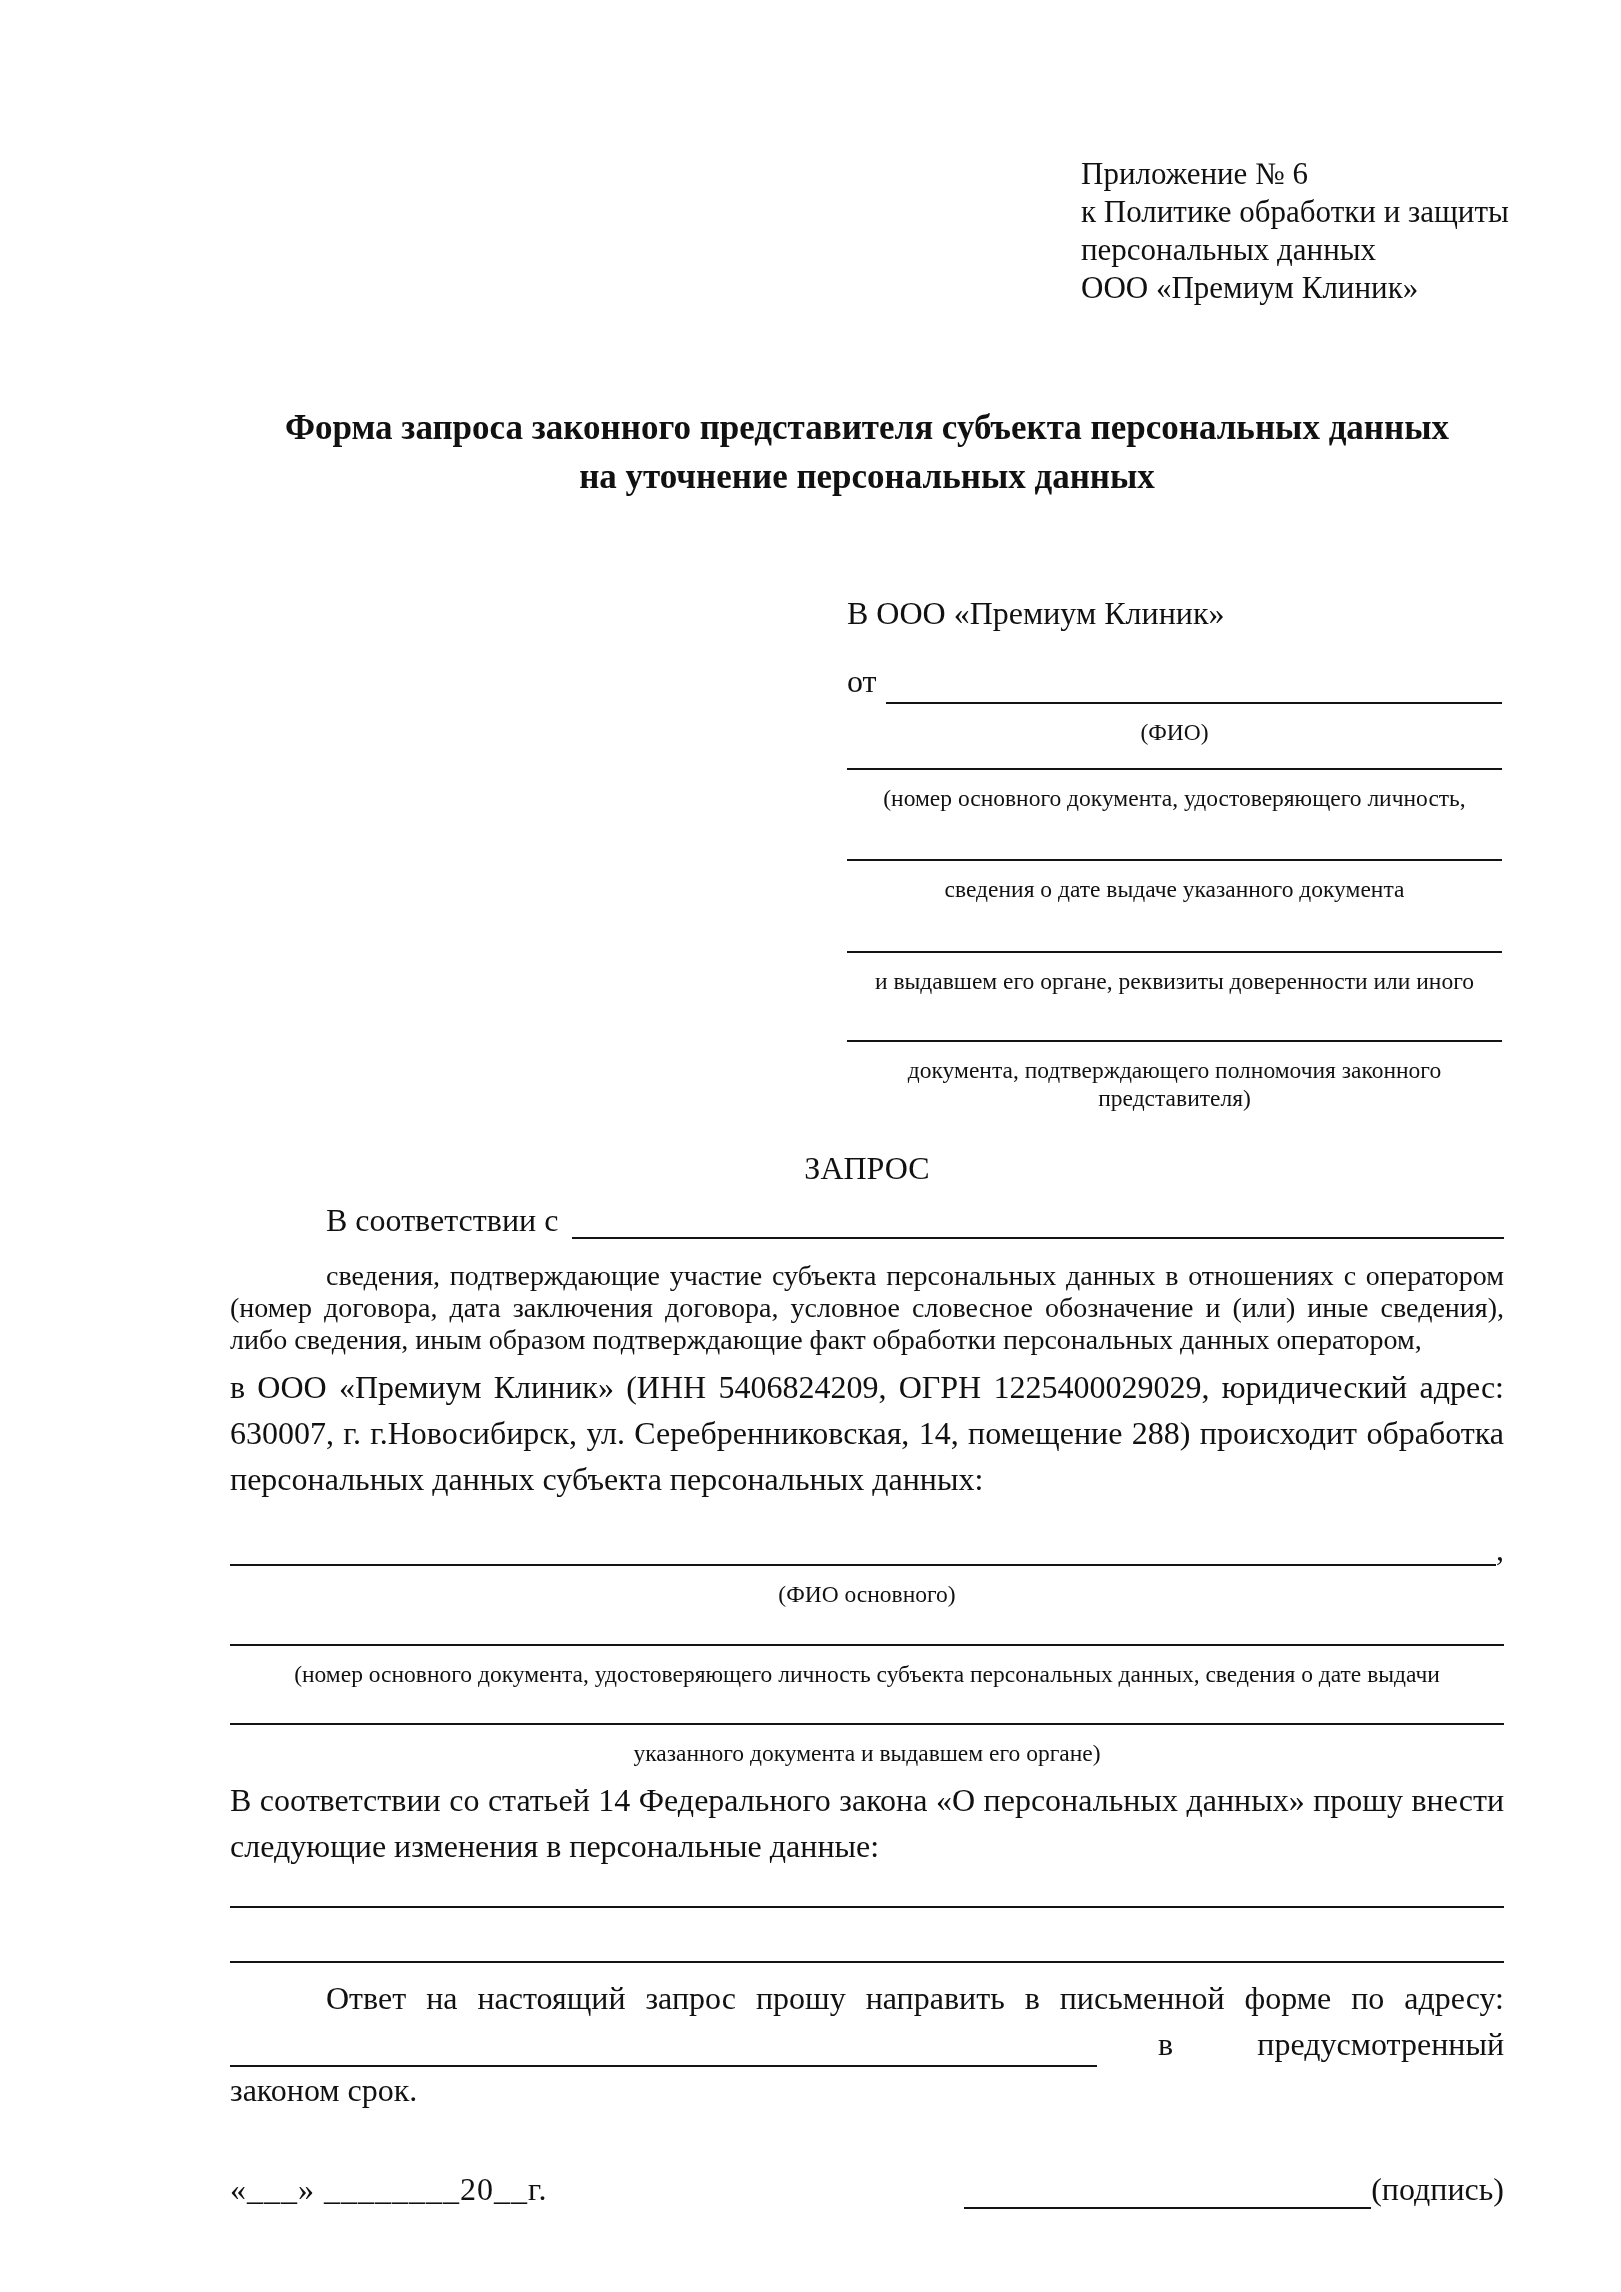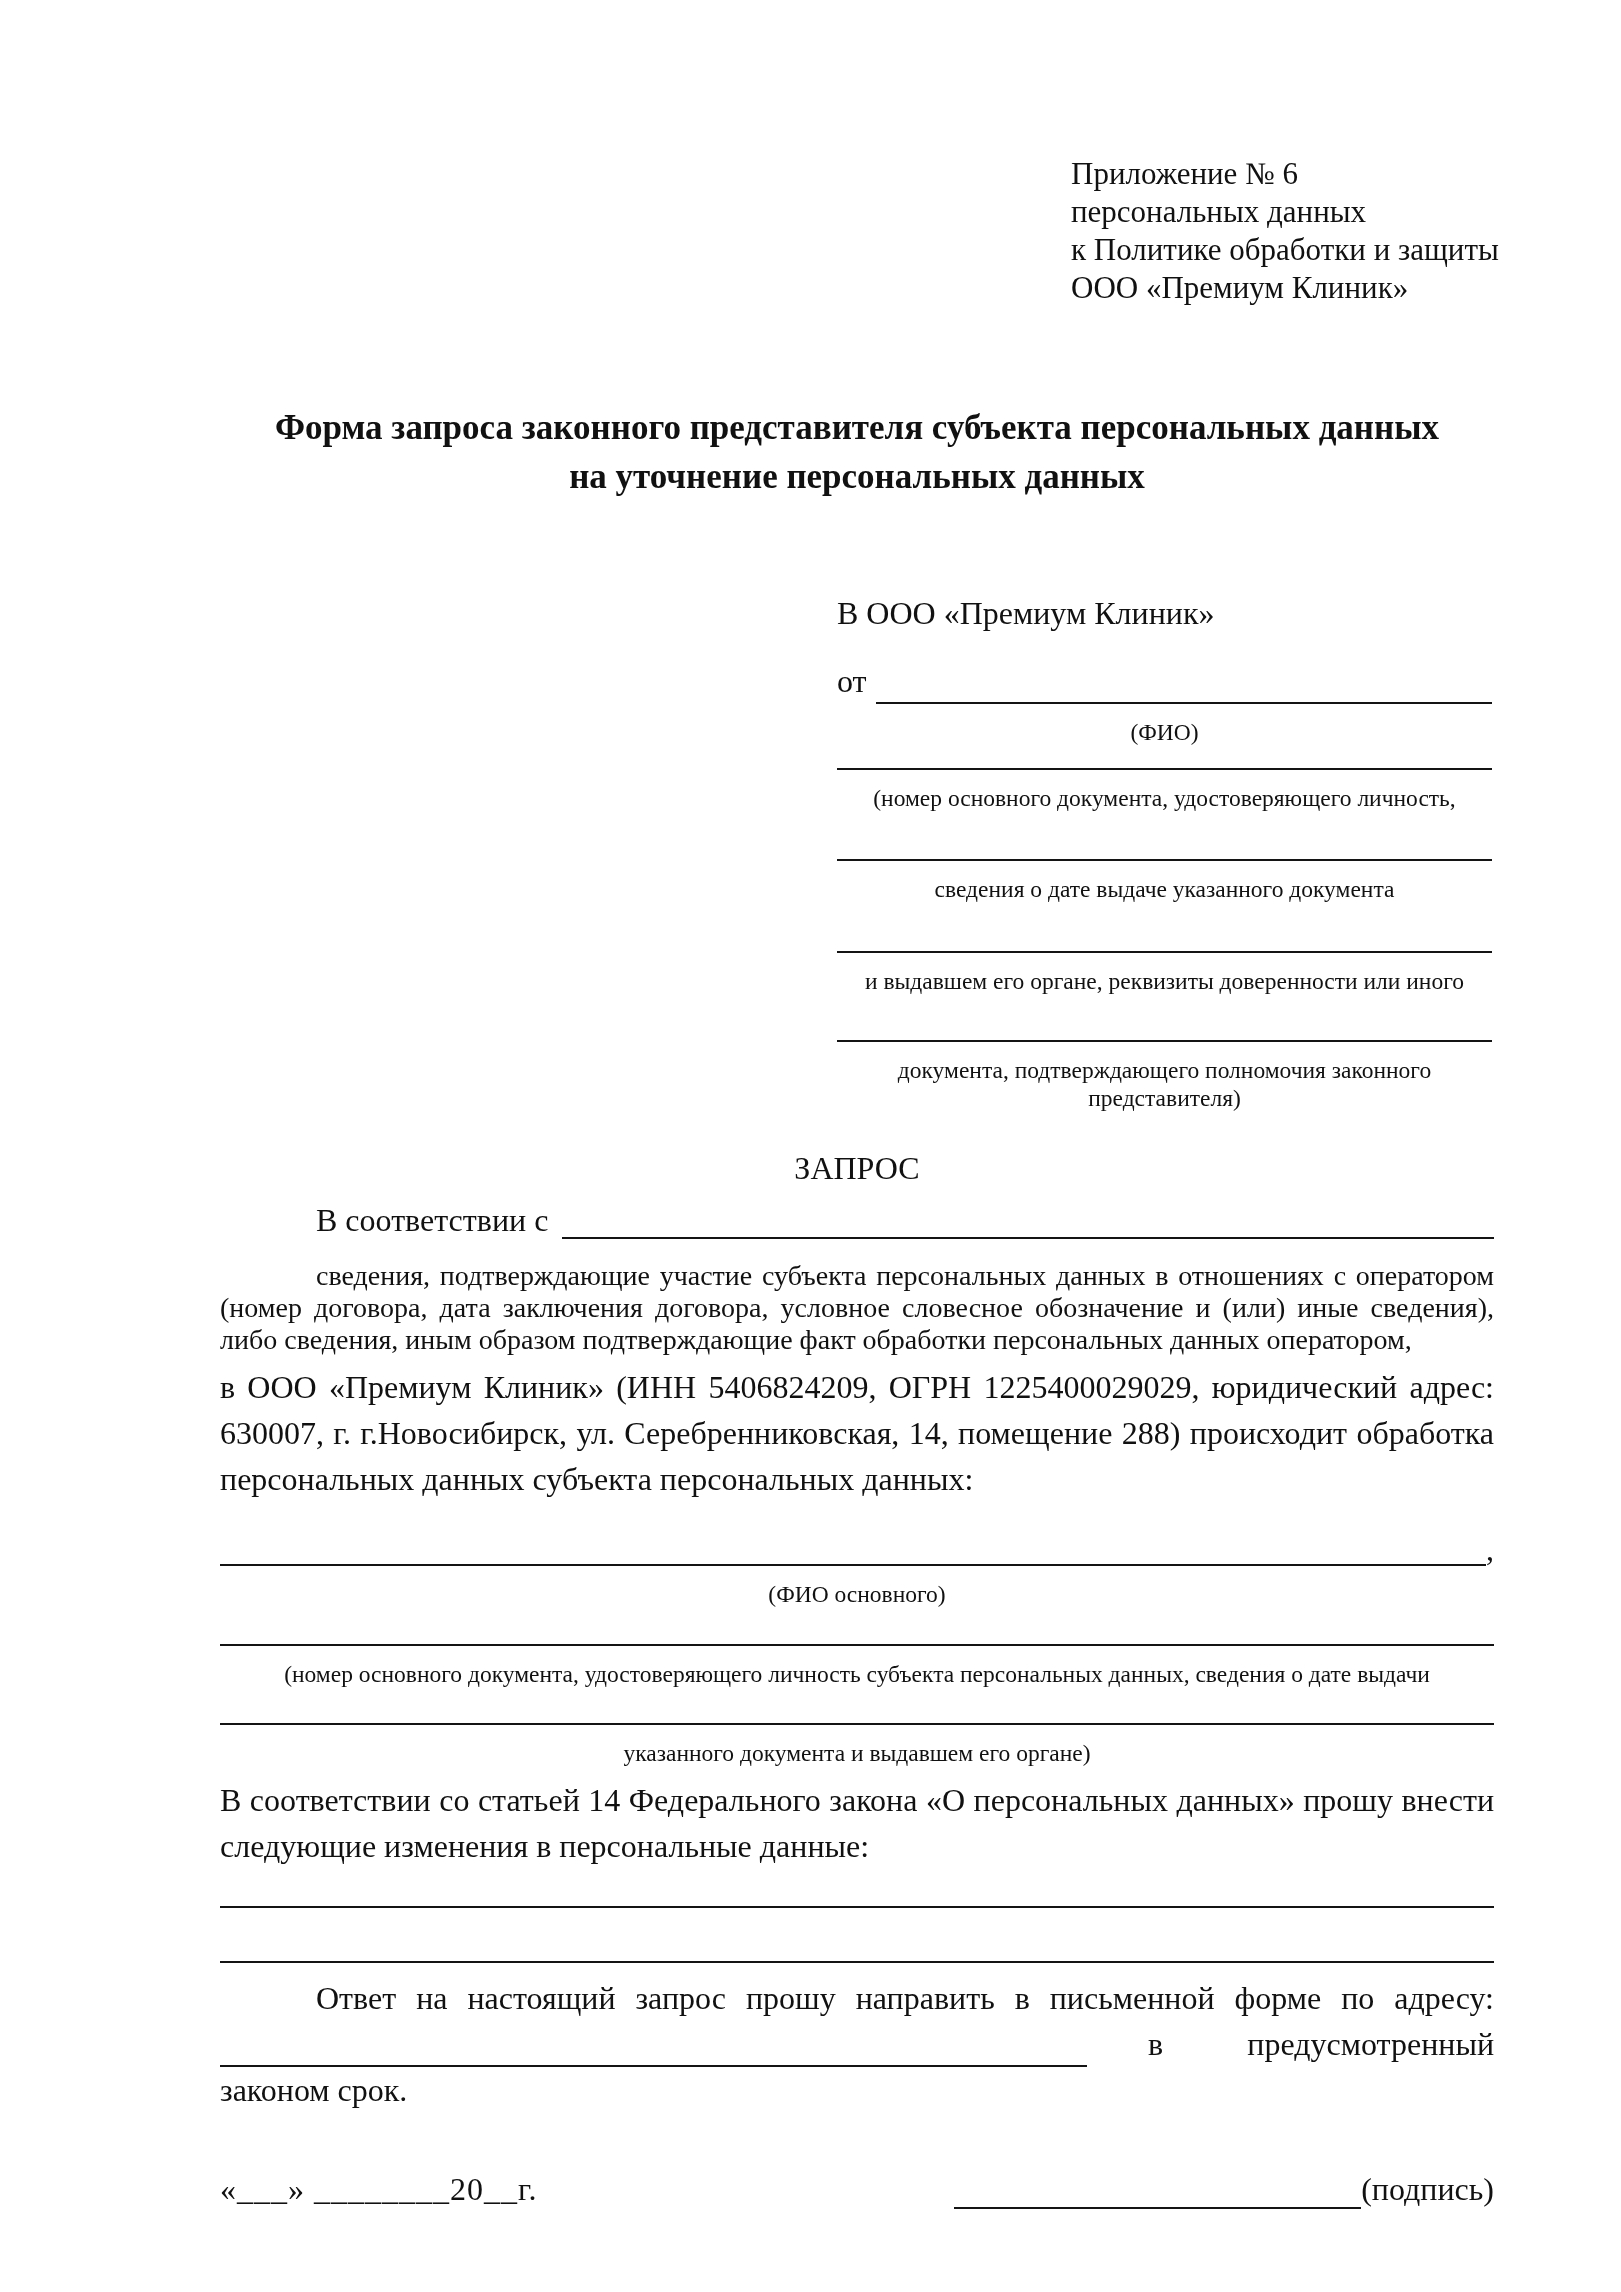--- a/index.html
+++ b/index.html
@@ -8,21 +8,21 @@
     width: 1621px;
     height: 2293px;
     background: #ffffff;
     color: #111111;
     font-family: "Liberation Serif", "DejaVu Serif", serif;
     font-size: 32px;
     overflow: hidden;
   }
   .content {
     position: absolute;
-    left: 220px;
+    left: 230px;
     top: 0;
     width: 1274px;
   }
   .header-block {
     margin-top: 155px;
     margin-left: 851px;
     font-size: 31px;
     line-height: 38px;
     white-space: nowrap;
   }
@@ -95,22 +95,22 @@
   .sig-line { width: 407px; border-bottom: 2px solid #141414; height: 35px; }
 </style>
 </head>
 <body>
 
 <div class="page">
   <div class="content">
 
     <div class="header-block">
       <div>Приложение № 6</div>
+      <div>к Политике обработки и защиты</div>
       <div>персональных данных</div>
-      <div>к Политике обработки и защиты</div>
       <div>ООО «Премиум Клиник»</div>
     </div>
 
     <div class="doc-title">
       <div>Форма запроса законного представителя субъекта персональных данных</div>
       <div>на уточнение персональных данных</div>
     </div>
 
     <div class="addr-block">
       <div>В ООО «Премиум Клиник»</div>

